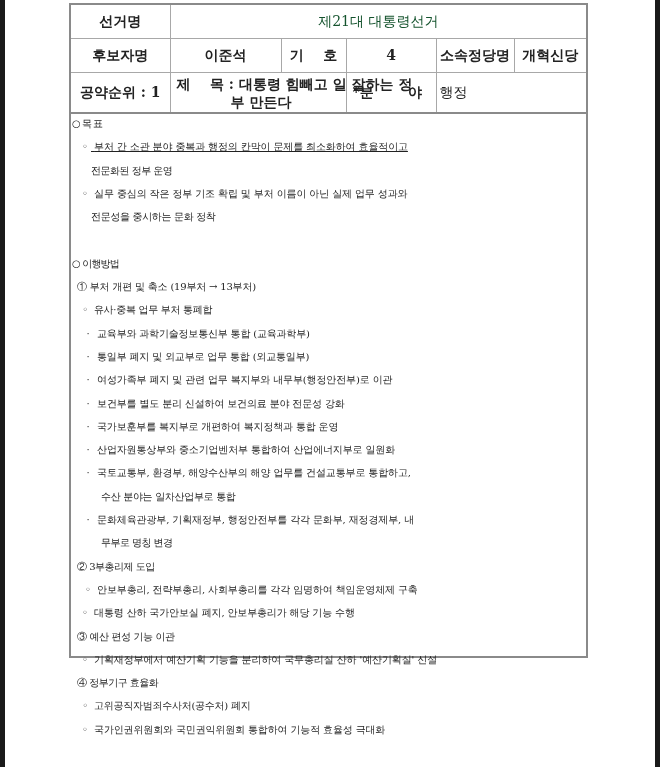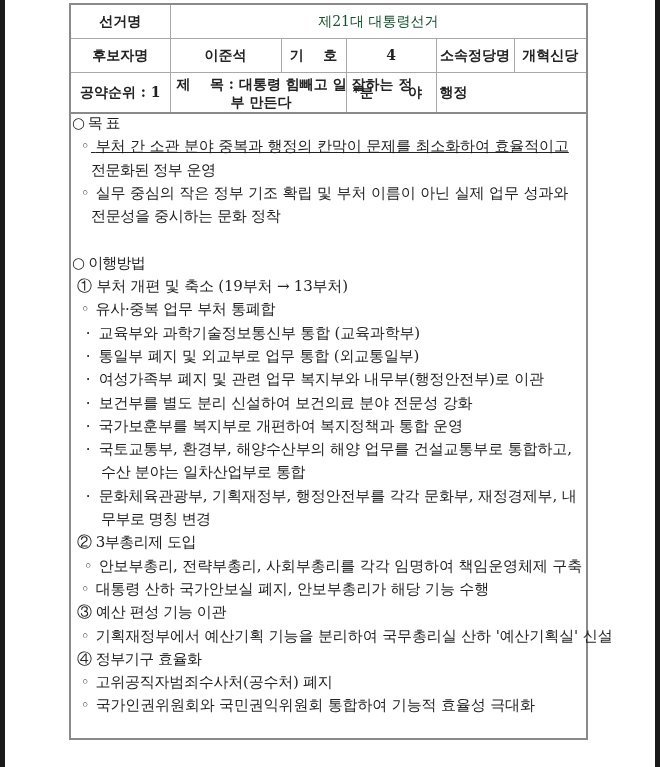--- a/index.html
+++ b/index.html
@@ -7,21 +7,21 @@
     width: 660px; height: 767px; overflow: hidden;
     background: #ffffff;
     position: relative;
     font-family: "DejaVu Serif", "Liberation Serif", serif;
     color: #222;
   }
   .edge-left { position: absolute; left: 0; top: 0; width: 5px; height: 767px; background: #1a1a1a; }
   .edge-right { position: absolute; right: 0; top: 0; width: 5px; height: 767px; background: #1a1a1a; }
 
   .frame {
-    position: absolute; left: 69px; top: 3px; width: 519px; height: 737px;
+    position: absolute; left: 69px; top: 3px; width: 519px; height: 655px;
     box-sizing: border-box;
     border: 2px solid #8a8a8a;
   }
   table.info {
     position: absolute; left: 0; top: 0;
     width: 515px;
     border-collapse: collapse;
     table-layout: fixed;
   }
   table.info td {
@@ -37,25 +37,25 @@
   table.info tr.r3 td { height: 39px; }
   table.info tr:first-child td { border-top: none; }
   table.info td:first-child { border-left: none; }
   table.info td:last-child { border-right: none; }
   table.info tr.r3 td { border-bottom: 2px solid #8a8a8a; }
   .bold { font-weight: bold; }
   .light { font-weight: normal; color: #14532d; }
   td.title-cell { text-align: left !important; padding-left: 6px !important; font-weight: bold; line-height: 18px !important; }
   td.title-cell .t2 { display: block; text-align: center; }
   td.field-cell { text-align: left !important; padding-left: 6px !important; font-weight: bold; }
-  td.value-left { text-align: left !important; padding-left: 3px !important; font-weight: bold; }
+  td.value-left { text-align: left !important; padding-left: 3px !important; font-weight: normal; }
 
   .body {
     position: absolute; left: 0; top: 107px; width: 515px;
-    font-size: 15px; line-height: 23.3px;
+    font-size: 10px; line-height: 23.3px;
     color: #222;
   }
   .line { white-space: nowrap; position: relative; height: 23.3px; }
   .h0 { padding-left: 1px; }
   .b1 { padding-left: 8px; }
   .b1c { padding-left: 20px; }
   .num { padding-left: 6px; }
   .b2 { padding-left: 11px; }
   .b2c { padding-left: 30px; }
   .spacer { height: 23.3px; }
@@ -111,20 +111,21 @@
 
     <div class="line h0" style="letter-spacing: -0.833333px;">○ 이행방법</div>
 
     <div class="line num" style="letter-spacing: -0.192308px;"><span>①</span> <span>부처 개편 및 축소 (19부처 → 13부처)</span></div>
     <div class="line b1" style="letter-spacing: -0.294118px;"><span class="glyph">◦</span> <span>유사·중복 업무 부처 통폐합</span></div>
     <div class="line b2" style="letter-spacing: -0.185185px;"><span class="glyph">·</span> <span>교육부와 과학기술정보통신부 통합 (교육과학부)</span></div>
     <div class="line b2" style="letter-spacing: -0.172414px;"><span class="glyph">·</span> <span>통일부 폐지 및 외교부로 업무 통합 (외교통일부)</span></div>
     <div class="line b2" style="letter-spacing: -0.131579px;"><span class="glyph">·</span> <span>여성가족부 폐지 및 관련 업무 복지부와 내무부(행정안전부)로 이관</span></div>
     <div class="line b2" style="letter-spacing: -0.15625px;"><span class="glyph">·</span> <span>보건부를 별도 분리 신설하여 보건의료 분야 전문성 강화</span></div>
     <div class="line b2" style="letter-spacing: -0.166667px;"><span class="glyph">·</span> <span>국가보훈부를 복지부로 개편하여 복지정책과 통합 운영</span></div>
+    <div class="line b2" style="letter-spacing: -0.142857px;"><span class="glyph">·</span> <span>산업자원통상부와 중소기업벤처부 통합하여 산업에너지부로 일원화</span></div>
     <div class="line b2" style="letter-spacing: -0.125px;"><span class="glyph">·</span> <span>국토교통부, 환경부, 해양수산부의 해양 업무를 건설교통부로 통합하고,</span></div>
     <div class="line b2c" style="letter-spacing: -0.3125px;">수산 분야는 일차산업부로 통합</div>
     <div class="line b2" style="letter-spacing: -0.121951px;"><span class="glyph">·</span> <span>문화체육관광부, 기획재정부, 행정안전부를 각각 문화부, 재정경제부, 내</span></div>
     <div class="line b2c" style="letter-spacing: -0.555556px;">무부로 명칭 변경</div>
 
     <div class="line num" style="letter-spacing: -0.5px;"><span>②</span> <span>3부총리제 도입</span></div>
     <div class="line b1" style="letter-spacing: -0.125px; padding-left: 11px;"><span class="glyph">◦</span> <span>안보부총리, 전략부총리, 사회부총리를 각각 임명하여 책임운영체제 구축</span></div>
     <div class="line b1" style="letter-spacing: -0.147059px;"><span class="glyph">◦</span> <span>대통령 산하 국가안보실 폐지, 안보부총리가 해당 기능 수행</span></div>
 
     <div class="line num" style="letter-spacing: -0.384615px;"><span>③</span> <span>예산 편성 기능 이관</span></div>

